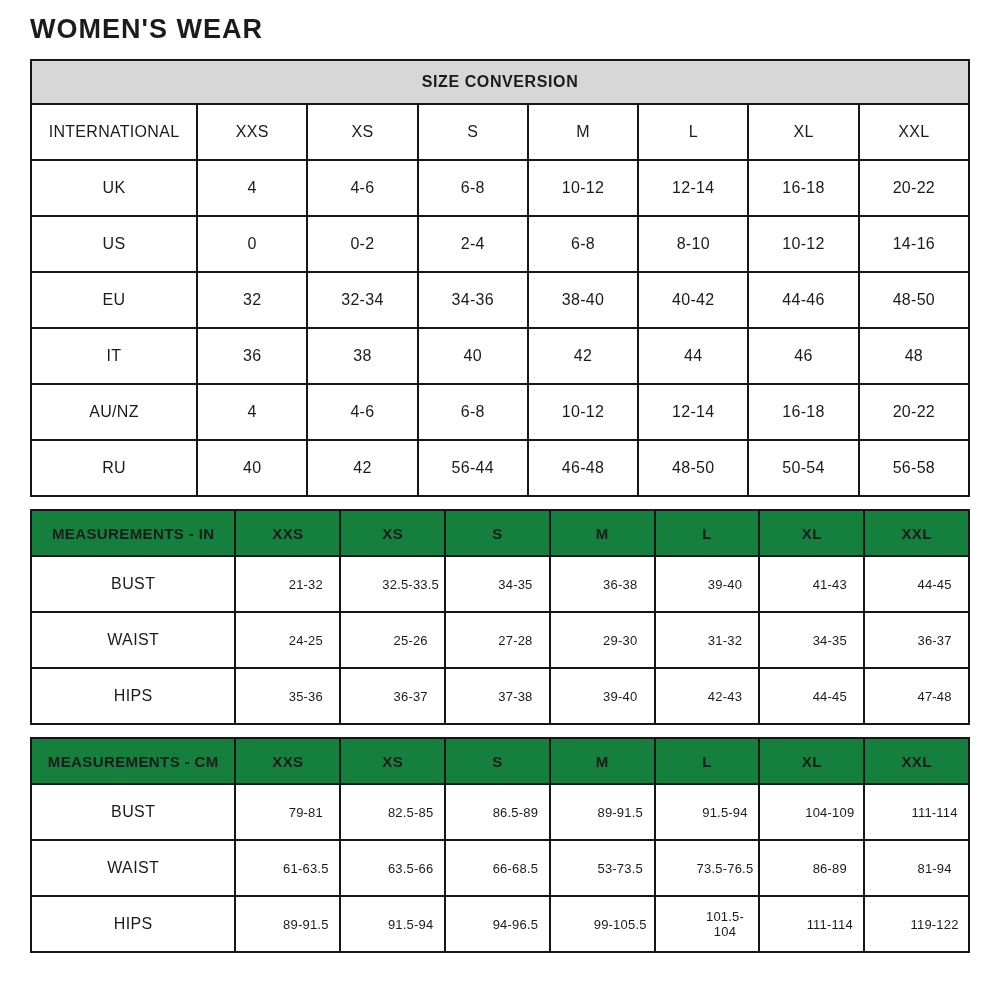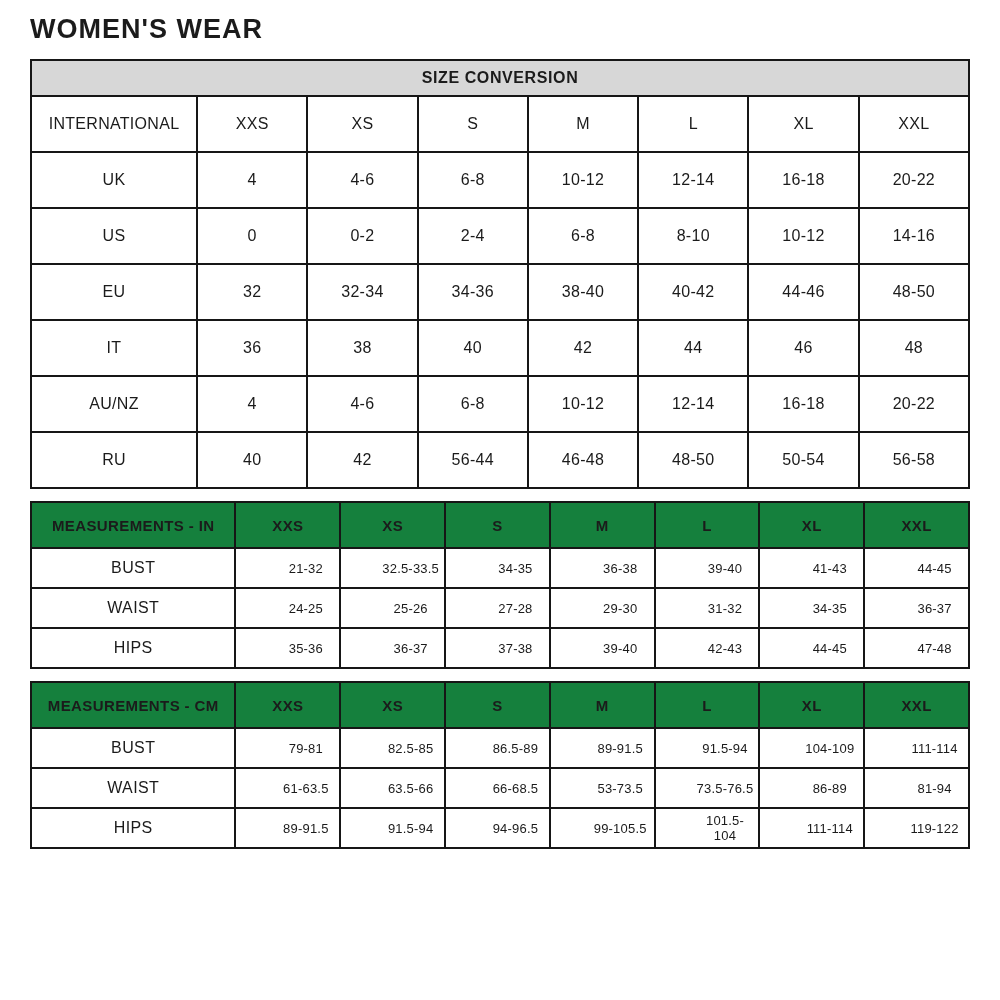--- a/index.html
+++ b/index.html
@@ -30,39 +30,39 @@
   .tbl th, .tbl td {
     border: 2px solid #161616;
     text-align: center;
     vertical-align: middle;
     padding: 0 4px;
     overflow: hidden;
   }
   
   .t1 .title-row th {
     background: #d7d7d7;
-    height: 36px;
+    height: 44px;
     font-size: 16px;
     font-weight: 700;
     letter-spacing: 0.6px;
   }
   .t1 td {
     height: 56px;
     font-size: 16px;
     letter-spacing: 0.3px;
   }
   
   .t2 .header-row th, .t3 .header-row th {
     background: #15803d;
     height: 46px;
     font-size: 15px;
     font-weight: 700;
     letter-spacing: 0.4px;
   }
-  .t2 td, .t3 td { height: 40px; border-radius: 20px; }
+  .t2 td, .t3 td { height: 56px; border-radius: 20px; }
   .t2 td.label-cell, .t3 td.label-cell {
     font-size: 16px;
     letter-spacing: 0.4px;
   }
   .t2 td.value-cell, .t3 td.value-cell {
     font-size: 13px;
     letter-spacing: 0.2px;
     padding-left: 40px;
   }
 </style>

